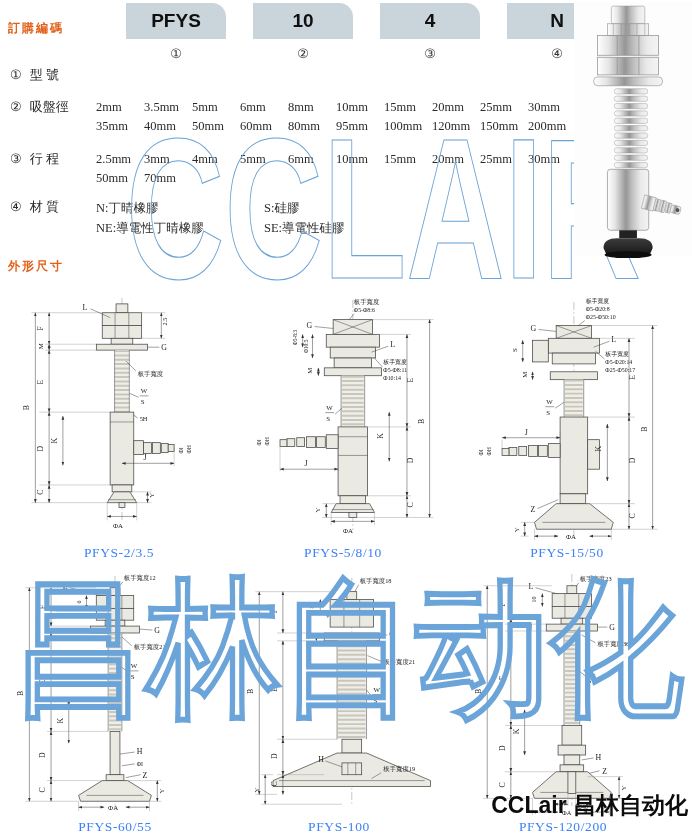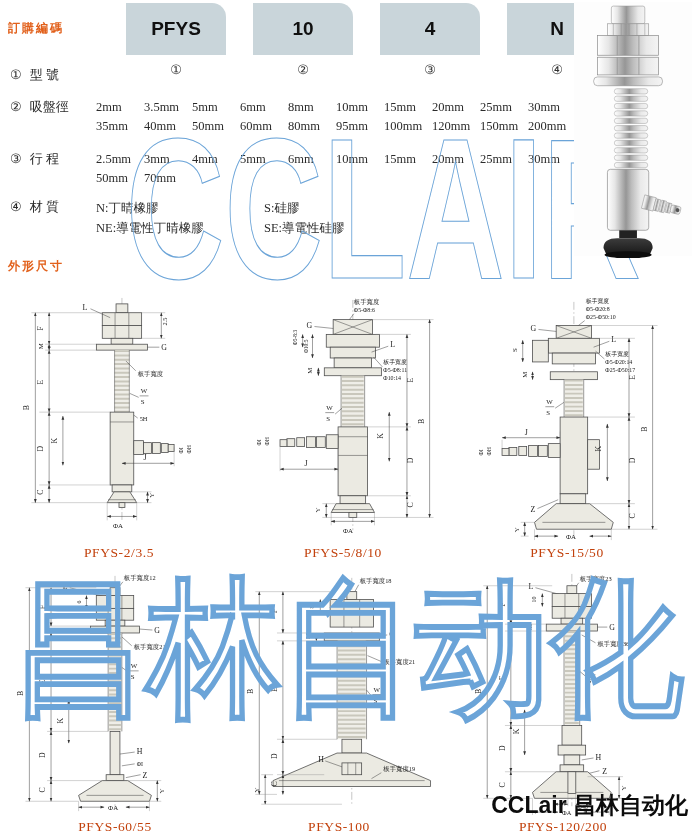--- a/index.html
+++ b/index.html
@@ -4,41 +4,41 @@
 <style>
   html,body{margin:0;padding:0;background:#fff}
   .page{position:relative;width:692px;height:834px;background:#fff;overflow:hidden;
         font-family:"Liberation Serif",serif;color:#2b2b2b}
   .sec-title{position:absolute;font-family:"Liberation Sans",sans-serif;font-weight:bold;
         font-size:12px;color:#e2611c;letter-spacing:2px;z-index:2}
   #order-title{left:8px;top:10px}
   #dims-title{left:8px;top:248px}
   .code-row{position:absolute;left:126px;top:3px;display:flex;gap:27px;z-index:2}
   .code-box{width:100px;text-align:center}
-  .code-box .box{height:52px;background:#c9d5da;border-radius:0 14px 0 0;display:flex;
+  .code-box .box{height:36px;background:#c9d5da;border-radius:0 14px 0 0;display:flex;
         align-items:center;justify-content:center;font-family:"Liberation Sans",sans-serif;
         font-weight:bold;font-size:19px;color:#101010}
   .code-box .num{margin-top:7px;font-size:13px;color:#333}
   .spec{position:absolute;left:10px;display:flex;font-size:12.5px;z-index:2}
   .spec .lab{width:86px;font-size:13px;white-space:nowrap}
   .spec .lab .circ{margin-right:8px}
   .cells .cellrow{display:flex;line-height:19px}
   .cellrow span{width:48px;white-space:nowrap}
   .matcol{line-height:20px}
   .matrow{display:flex}
   .matrow span:first-child{width:168px}
   #spec-model{top:66px}
   #spec-diam{top:98px}
   #spec-stroke{top:150px}
   #spec-mat{top:198px}
   .figrow{position:absolute;display:flex;gap:6px;z-index:1}
   #figrow1{left:10px;top:296px}
   #figrow2{left:6px;top:570px}
   .fig{display:flex;flex-direction:column;align-items:center}
-  .fig .cap{font-size:13.5px;letter-spacing:.6px;margin-top:1px;color:#c2410c}
+  .fig .cap{font-size:13.5px;letter-spacing:.6px;margin-top:1px;color:#3b82f6}
   svg text{font-family:"Liberation Serif",serif;fill:#222}
   .t8{font-size:8px}.t7{font-size:7px}.t65{font-size:6.5px}.t6{font-size:6px}.t55{font-size:5.5px}
   .pf{fill:#ebeae2;stroke:#4d4d4d;stroke-width:.8}
   .ln{stroke:#4d4d4d;stroke-width:.55;fill:none}
   .ext{stroke:#8a8a8a;stroke-width:.4}
   .dim{stroke:#3c3c3c;stroke-width:.5;marker-start:url(#mA);marker-end:url(#mA)}
   .ld{stroke:#3c3c3c;stroke-width:.5;fill:none}
   .cl{stroke:#8c8c8c;stroke-width:.5;stroke-dasharray:8 2.5 1.5 2.5;fill:none}
   .coil{stroke:#c9c7bc;stroke-dasharray:2 2.4}
   .wm{position:absolute;left:0;pointer-events:none;z-index:4}

